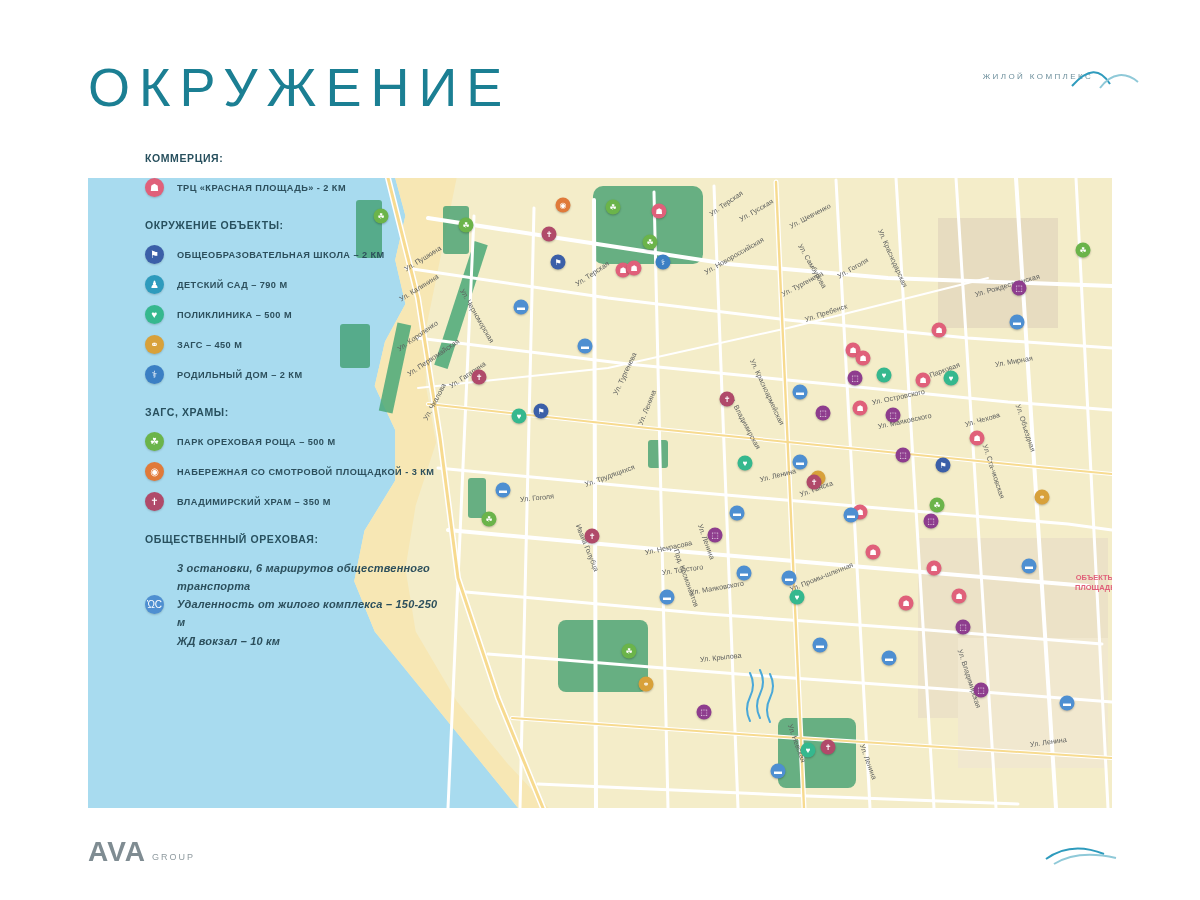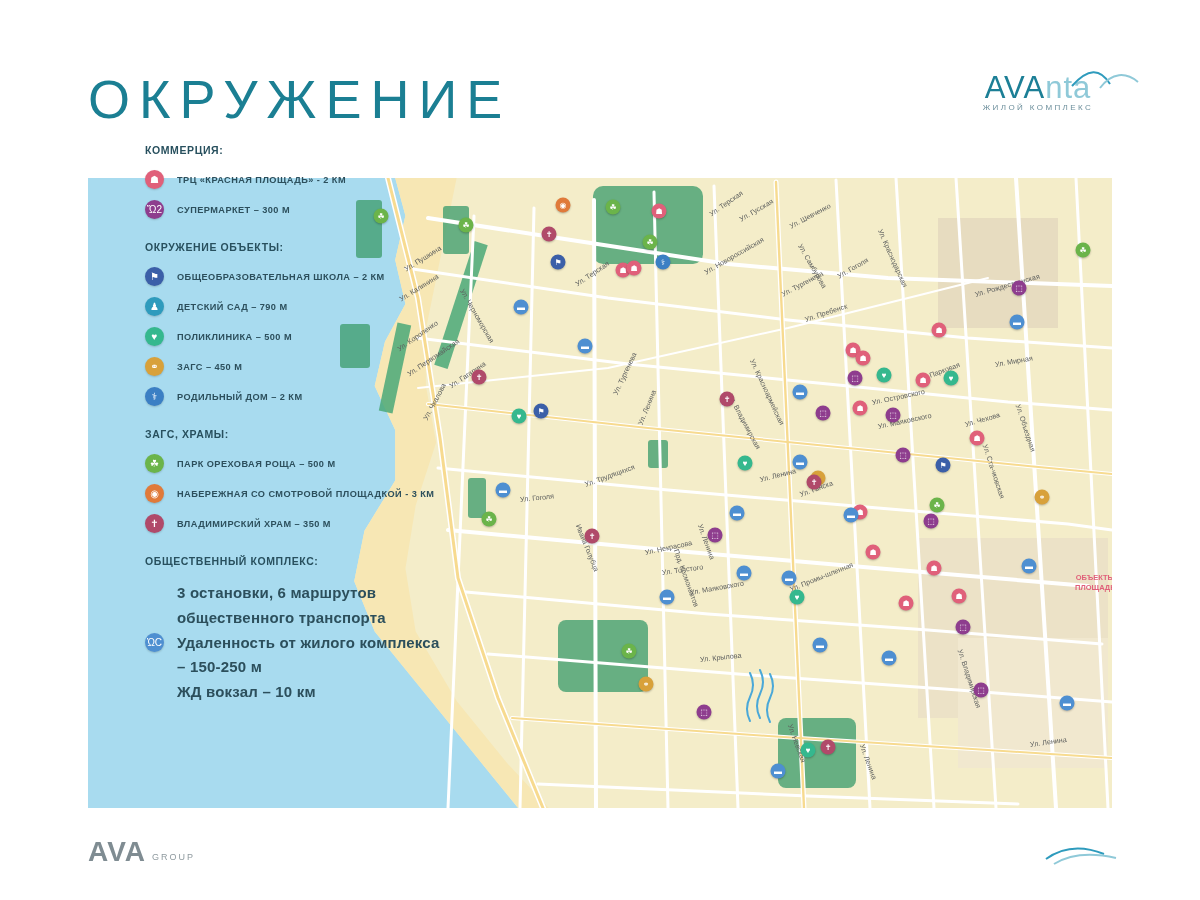--- a/index.html
+++ b/index.html
@@ -12,21 +12,21 @@
     height: 900px;
     position: relative;
     font-family: "Liberation Sans", sans-serif;
     overflow: hidden;
   }
 
   
   .page-title {
     position: absolute;
     left: 88px;
-    top: 68px;
+    top: 56px;
     font-size: 54px;
     letter-spacing: 9px;
     color: #1b7f93;
     font-weight: 400;
     font-family: "Liberation Sans", sans-serif;
   }
   .brand {
     position: absolute;
     right: 72px;
     top: 72px;
@@ -107,21 +107,21 @@
     left: 145px;
     top: 140px;
     width: 300px;
     color: #2e4a55;
   }
   .legend-heading {
     font-size: 10.5px;
     font-weight: bold;
     letter-spacing: .6px;
     color: #28505e;
-    margin: 4px 0 14px 0;
+    margin: 12px 0 14px 0;
   }
   .legend-group { margin-bottom: 22px; }
   .legend-row {
     display: flex;
     align-items: center;
     margin-bottom: 11px;
   }
   .legend-ico {
     width: 19px;
     height: 19px;
@@ -136,26 +136,27 @@
     box-shadow: 0 1px 2px rgba(0,0,0,.18);
   }
   .legend-label {
     font-size: 9.2px;
     letter-spacing: .45px;
     color: #2c4f5c;
     font-weight: 600;
     text-transform: uppercase;
   }
   .legend-multiline {
-    font-size: 15px;
+    font-size: 11px;
     line-height: 1.65;
     letter-spacing: .2px;
     color: #2c4f5c;
     font-weight: 600;
     text-transform: none;
+    font-style: italic;
   }
 
   
   .pin {
     position: absolute;
     width: 15px;
     height: 15px;
     border-radius: 50% 50% 50% 50%;
     display: flex;
     align-items: center;
@@ -224,23 +225,20 @@
     width: 76px;
     height: 22px;
   }
 </style>
 </head>
 <body>
 
 <div class="page-title">ОКРУЖЕНИЕ</div>
 
 <div class="brand">
-  <div class="brand-name">
-    <span>AVA</span><span class="accent">nta</span>
-  </div>
   <div class="brand-sub">ЖИЛОЙ КОМПЛЕКС</div>
 </div>
 <svg class="brand-swoosh" viewBox="0 0 70 26">
   <path d="M2 20 C 18 2, 30 2, 40 18" stroke="#2e9bbd" stroke-width="2" fill="none"></path>
   <path d="M30 22 C 42 6, 56 6, 68 16" stroke="#8fc9d8" stroke-width="2" fill="none"></path>
 </svg>
 
 <div class="map-frame">
   <div class="sea"></div>
   <div class="land"></div>
@@ -430,24 +428,20 @@
 </div>
 
 <div class="legend">
   <div id="legend-groups">
       <div class="legend-group">
         <div class="legend-heading">КОММЕРЦИЯ:</div>
         <div class="legend-row">
           <span class="legend-ico" style="background: rgb(224, 96, 122);">☗</span>
           <span class="legend-label">ТРЦ «КРАСНАЯ ПЛОЩАДЬ» - 2 КМ</span>
         </div>
-        <div class="legend-row">
-          <span class="legend-ico" style="background: rgb(142, 61, 142);">Ὥ2</span>
-          <span class="legend-label">СУПЕРМАРКЕТ – 300 М</span>
-        </div>
       </div>
       <div class="legend-group">
         <div class="legend-heading">ОКРУЖЕНИЕ ОБЪЕКТЫ:</div>
         <div class="legend-row">
           <span class="legend-ico" style="background: rgb(59, 95, 168);">⚑</span>
           <span class="legend-label">ОБЩЕОБРАЗОВАТЕЛЬНАЯ ШКОЛА – 2 КМ</span>
         </div>
         <div class="legend-row">
           <span class="legend-ico" style="background: rgb(46, 155, 189);">♟</span>
           <span class="legend-label">ДЕТСКИЙ САД – 790 М</span>
@@ -474,21 +468,21 @@
         <div class="legend-row">
           <span class="legend-ico" style="background: rgb(224, 122, 58);">◉</span>
           <span class="legend-label">НАБЕРЕЖНАЯ СО СМОТРОВОЙ ПЛОЩАДКОЙ - 3 КМ</span>
         </div>
         <div class="legend-row">
           <span class="legend-ico" style="background: rgb(176, 74, 106);">✝</span>
           <span class="legend-label">ВЛАДИМИРСКИЙ ХРАМ – 350 М</span>
         </div>
       </div>
       <div class="legend-group">
-        <div class="legend-heading">ОБЩЕСТВЕННЫЙ КОМПЛЕКС:</div>
+        <div class="legend-heading">ОБЩЕСТВЕННЫЙ ОРЕХОВАЯ:</div>
         <div class="legend-row">
           <span class="legend-ico" style="background: rgb(78, 143, 209);">ὨC</span>
           <span class="legend-multiline">3 остановки, 6 маршрутов общественного транспорта<br>Удаленность от жилого комплекса – 150-250 м<br>ЖД вокзал – 10 км</span>
         </div>
       </div>
     </div>
 </div>
 
 <div class="footer-logo">
   <div class="footer-ava">AVA</div>

